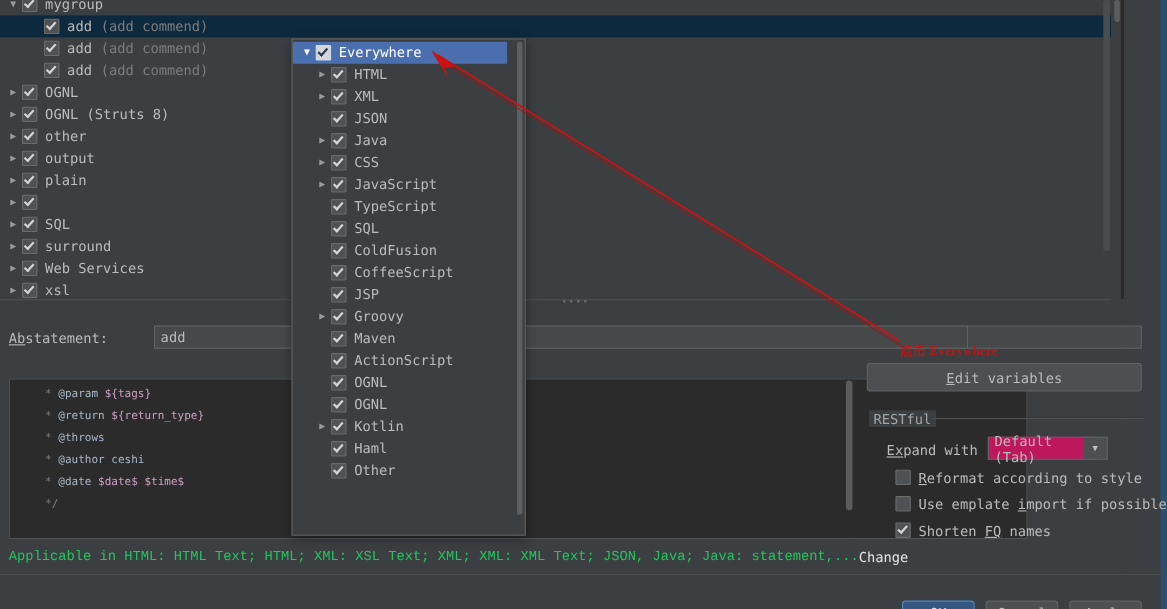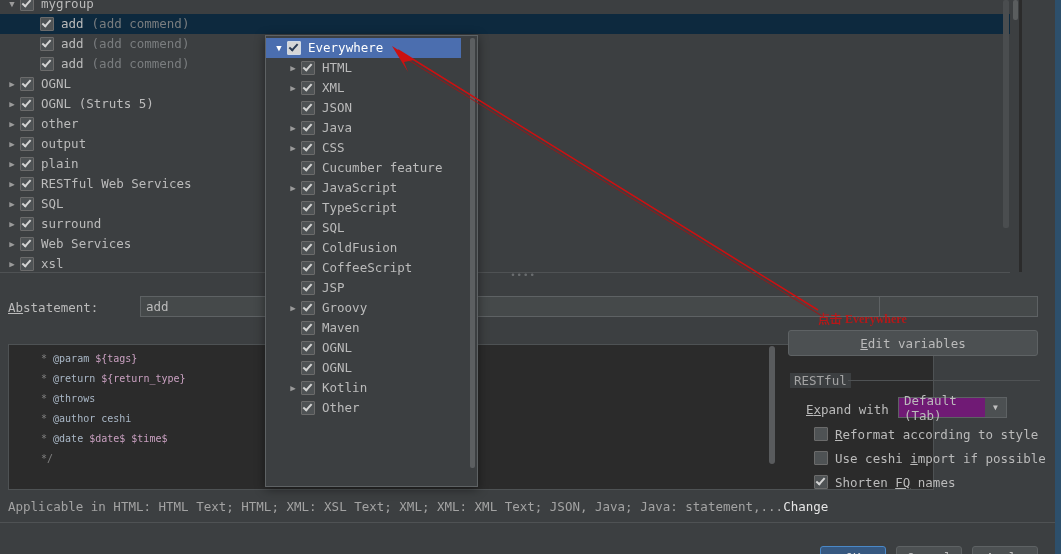--- a/index.html
+++ b/index.html
@@ -108,21 +108,21 @@
     color:#bbbbbb;font-family:inherit;font-size:12.5px;
     display:flex;align-items:center;justify-content:center;cursor:default;
   }
   #options-legend{
     left:790px;top:373px;background:#3c3f41;padding:0 4px;color:#a3a3a3;
   }
   #options-line-r{left:848px;top:380px;width:192px;height:1px;background:#4f5254;}
   #expand-label{left:806px;top:402px;}
   #expand-select{
     left:898px;top:397px;width:96px;height:21px;
-    background:#701a75;border:1px solid #5e6264;
+    background:#be185d;border:1px solid #5e6264;
     color:#bbbbbb;display:flex;align-items:center;padding-left:5px;
     box-sizing:border-box;
   }
   #expand-arrow{
     left:985px;top:397px;width:22px;height:21px;
     background:#4c5052;border:1px solid #5e6264;border-left:none;
     box-sizing:border-box;display:flex;align-items:center;justify-content:center;
     color:#c0c0c0;font-size:8px;
   }
   .opt-row{
@@ -131,21 +131,21 @@
   #opt1{left:814px;top:425px;}
   #opt2{left:814px;top:449px;}
   #opt3{left:814px;top:473px;}
 
   
   #applicable-bar{
     left:0;top:496px;width:1020px;height:20px;
     display:flex;align-items:center;white-space:nowrap;padding-left:8px;
     box-sizing:border-box;
   }
-  #applicable-text{color:#a3a3a3;}
+  #applicable-text{color:#22c55e;font-family:Liberation Mono, monospace;}
   #change-link{color:#e5e5e5;margin-left:0px;cursor:pointer;}
 
   
   #bottom-sep{left:0;top:522px;width:1055px;height:1px;background:#4f5254;}
   #bottom-bar{left:0;top:523px;width:1055px;height:31px;background:#3c3f41;}
   .btn-bottom{
     top:546px;height:22px;border-radius:3px;
     display:flex;align-items:center;justify-content:center;
     font-size:12.5px;box-sizing:border-box;
   }
@@ -211,41 +211,40 @@
       <span class="tl-dim">(add commend)</span>
     </div>
     <div class="tree-row" style="margin-top: 0px;">
       <span class="tri">▶</span>
       <span class="cbx checked"></span>
       <span class="tl">OGNL</span>
     </div>
     <div class="tree-row" style="margin-top: 0px;">
       <span class="tri">▶</span>
       <span class="cbx checked"></span>
-      <span class="tl">OGNL (Struts 5)</span>
+      <span class="tl">OGNL (Struts 8)</span>
     </div>
     <div class="tree-row" style="margin-top: 0px;">
       <span class="tri">▶</span>
       <span class="cbx checked"></span>
       <span class="tl">other</span>
     </div>
     <div class="tree-row" style="margin-top: 0px;">
       <span class="tri">▶</span>
       <span class="cbx checked"></span>
       <span class="tl">output</span>
     </div>
     <div class="tree-row" style="margin-top: 0px;">
       <span class="tri">▶</span>
       <span class="cbx checked"></span>
       <span class="tl">plain</span>
     </div>
     <div class="tree-row" style="margin-top: 0px;">
       <span class="tri">▶</span>
       <span class="cbx checked"></span>
-      <span class="tl">RESTful Web Services</span>
     </div>
     <div class="tree-row" style="margin-top: 0px;">
       <span class="tri">▶</span>
       <span class="cbx checked"></span>
       <span class="tl">SQL</span>
     </div>
     <div class="tree-row" style="margin-top: 0px;">
       <span class="tri">▶</span>
       <span class="cbx checked"></span>
       <span class="tl">surround</span>
@@ -293,21 +292,21 @@
 <div class="abs" id="expand-label"><span class="ul">E</span><span class="ul">x</span><span>pand with</span></div>
 <div class="abs" id="expand-select">Default (Tab)</div>
 <div class="abs" id="expand-arrow">▼</div>
 
 <div class="abs opt-row" id="opt1">
   <span class="cbx"></span>
   <span><span class="ul">R</span><span>eformat according to style</span></span>
 </div>
 <div class="abs opt-row" id="opt2">
   <span class="cbx"></span>
-  <span><span>Use ceshi </span><span class="ul">i</span><span>mport if possible</span></span>
+  <span><span>Use emplate </span><span class="ul">i</span><span>mport if possible</span></span>
 </div>
 <div class="abs opt-row" id="opt3">
   <span class="cbx checked"></span>
   <span><span>Shorten </span><span class="ul">FQ</span><span> names</span></span>
 </div>
 
 <div class="abs" id="applicable-bar">
   <span id="applicable-text">Applicable in HTML: HTML Text; HTML; XML: XSL Text; XML; XML: XML Text; JSON, Java; Java: statement,...</span>
     <span id="change-link">Change</span>
 </div>
@@ -350,26 +349,20 @@
         <span>Java</span>
       </div>
       <div class="ctx-row">
         <span class="indent" style="width: 14px; min-width: 14px;"></span>
         <span class="tri">▶</span>
         <span class="cbx checked"></span>
         <span>CSS</span>
       </div>
       <div class="ctx-row">
         <span class="indent" style="width: 14px; min-width: 14px;"></span>
-        <span class="tri empty"></span>
-        <span class="cbx checked"></span>
-        <span>Cucumber feature</span>
-      </div>
-      <div class="ctx-row">
-        <span class="indent" style="width: 14px; min-width: 14px;"></span>
         <span class="tri">▶</span>
         <span class="cbx checked"></span>
         <span>JavaScript</span>
       </div>
       <div class="ctx-row">
         <span class="indent" style="width: 14px; min-width: 14px;"></span>
         <span class="tri empty"></span>
         <span class="cbx checked"></span>
         <span>TypeScript</span>
       </div>
@@ -406,33 +399,45 @@
       <div class="ctx-row">
         <span class="indent" style="width: 14px; min-width: 14px;"></span>
         <span class="tri empty"></span>
         <span class="cbx checked"></span>
         <span>Maven</span>
       </div>
       <div class="ctx-row">
         <span class="indent" style="width: 14px; min-width: 14px;"></span>
         <span class="tri empty"></span>
         <span class="cbx checked"></span>
+        <span>ActionScript</span>
+      </div>
+      <div class="ctx-row">
+        <span class="indent" style="width: 14px; min-width: 14px;"></span>
+        <span class="tri empty"></span>
+        <span class="cbx checked"></span>
         <span>OGNL</span>
       </div>
       <div class="ctx-row">
         <span class="indent" style="width: 14px; min-width: 14px;"></span>
         <span class="tri empty"></span>
         <span class="cbx checked"></span>
         <span>OGNL</span>
       </div>
       <div class="ctx-row">
         <span class="indent" style="width: 14px; min-width: 14px;"></span>
         <span class="tri">▶</span>
         <span class="cbx checked"></span>
         <span>Kotlin</span>
+      </div>
+      <div class="ctx-row">
+        <span class="indent" style="width: 14px; min-width: 14px;"></span>
+        <span class="tri empty"></span>
+        <span class="cbx checked"></span>
+        <span>Haml</span>
       </div>
       <div class="ctx-row">
         <span class="indent" style="width: 14px; min-width: 14px;"></span>
         <span class="tri empty"></span>
         <span class="cbx checked"></span>
         <span>Other</span>
       </div>
     </div>
   <div class="abs" id="ctx-vscroll"></div>
   <div class="abs" id="ctx-vscroll-thumb"></div>

